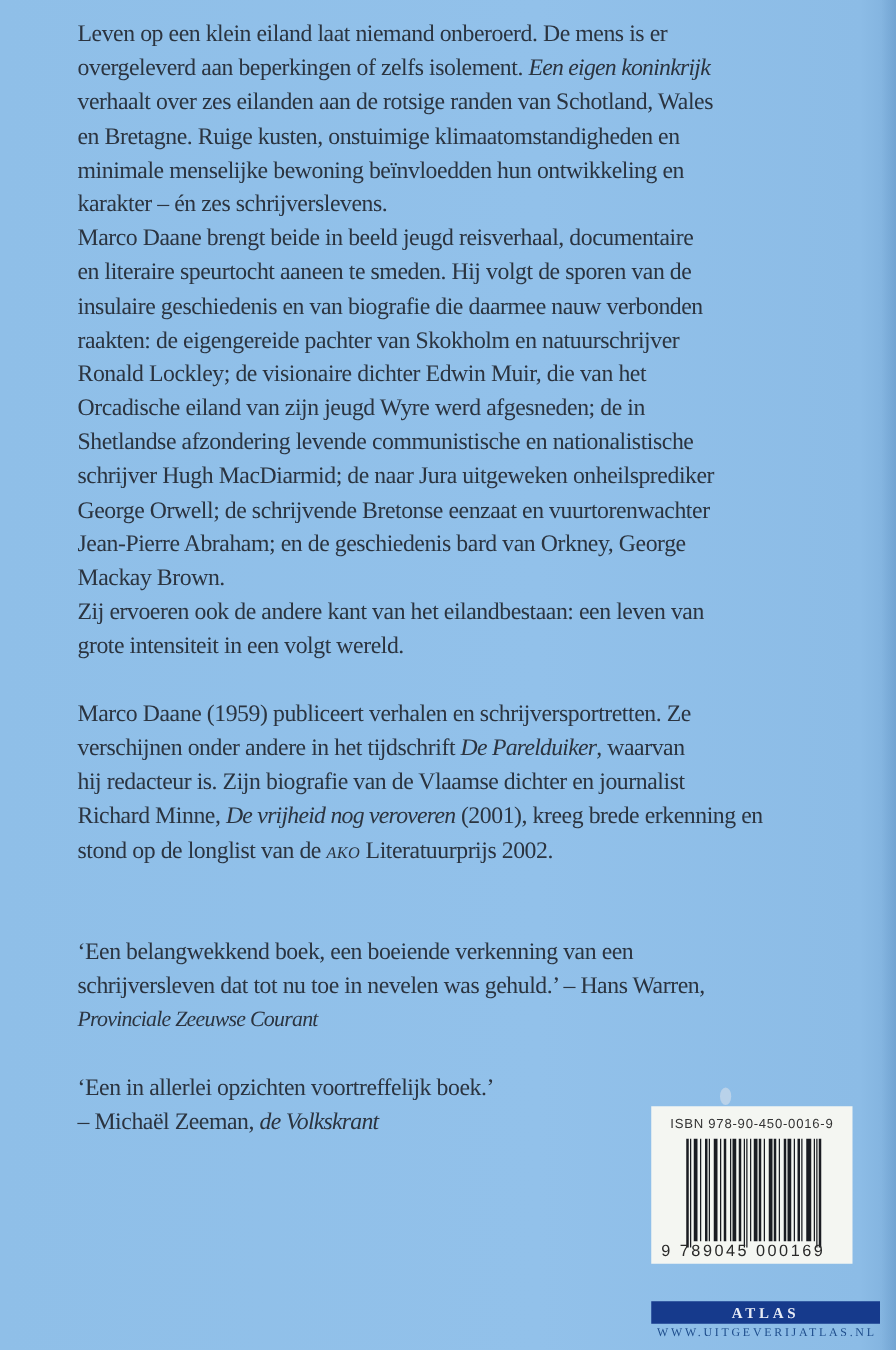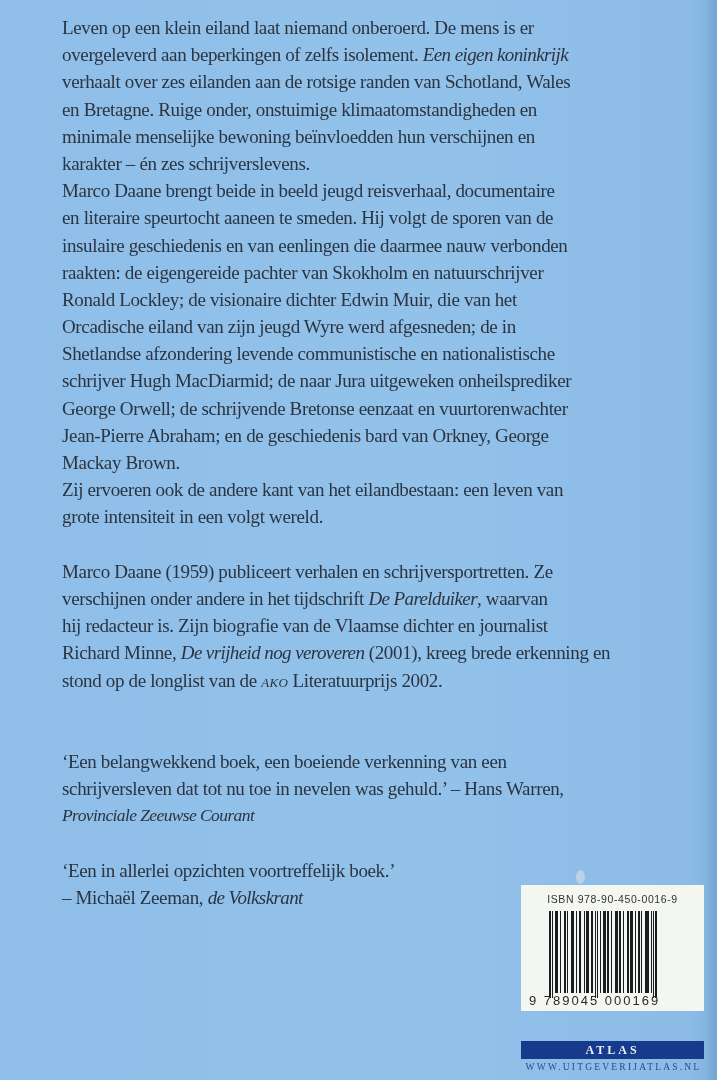--- a/index.html
+++ b/index.html
@@ -17,21 +17,21 @@
     font-size: 16.2px; line-height: 27.2px; letter-spacing: -0.35px;
     font-family: "Liberation Serif", serif;
     font-size: 19px;
   }
   .line { white-space: nowrap; display: block; height: 27.2px; }
   .gap { height: 27.2px; }
   em { letter-spacing: -0.6px; }
   .smallcaps { font-size: 13px; letter-spacing: 0.3px; font-style: italic; }
 
   .barcode-box {
-    position: absolute; left: 521px; top: 885px; width: 183px; height: 126px;
+    position: absolute; left: 521px; top: 885px; width: 161px; height: 126px;
     background: #f4f6f2;
   }
   .isbn-label {
     position: absolute; left: 0; right: 0; top: 8px; text-align: center;
     font-family: "Liberation Sans", sans-serif; font-size: 10.5px; letter-spacing: 0.6px;
     color: #333;
   }
   .bars {
     position: absolute; left: 28px; top: 26px; width: 148px; height: 82px;
     display: flex; align-items: stretch;
@@ -67,27 +67,27 @@
 </head>
 <body>
 
 <div class="cover">
 
   <div class="text-block">
 
     <span class="line">Leven op een klein eiland laat niemand onberoerd. De mens is er</span>
     <span class="line"><span>overgeleverd aan beperkingen of zelfs isolement. </span><em>Een eigen koninkrijk</em></span>
     <span class="line">verhaalt over zes eilanden aan de rotsige randen van Schotland, Wales</span>
-    <span class="line">en Bretagne. Ruige onder, onstuimige klimaatomstandigheden en</span>
-    <span class="line">minimale menselijke bewoning beïnvloedden hun verschijnen en</span>
+    <span class="line">en Bretagne. Ruige kusten, onstuimige klimaatomstandigheden en</span>
+    <span class="line">minimale menselijke bewoning beïnvloedden hun ontwikkeling en</span>
     <span class="line">karakter – én zes schrijverslevens.</span>
 
     <span class="line">Marco Daane brengt beide in beeld jeugd reisverhaal, documentaire</span>
     <span class="line">en literaire speurtocht aaneen te smeden. Hij volgt de sporen van de</span>
-    <span class="line">insulaire geschiedenis en van eenlingen die daarmee nauw verbonden</span>
+    <span class="line">insulaire geschiedenis en van biografie die daarmee nauw verbonden</span>
     <span class="line">raakten: de eigengereide pachter van Skokholm en natuurschrijver</span>
     <span class="line">Ronald Lockley; de visionaire dichter Edwin Muir, die van het</span>
     <span class="line">Orcadische eiland van zijn jeugd Wyre werd afgesneden; de in</span>
     <span class="line">Shetlandse afzondering levende communistische en nationalistische</span>
     <span class="line">schrijver Hugh MacDiarmid; de naar Jura uitgeweken onheilsprediker</span>
     <span class="line">George Orwell; de schrijvende Bretonse eenzaat en vuurtorenwachter</span>
     <span class="line">Jean-Pierre Abraham; en de geschiedenis bard van Orkney, George</span>
     <span class="line">Mackay Brown.</span>
 
     <span class="line">Zij ervoeren ook de andere kant van het eilandbestaan: een leven van</span>

